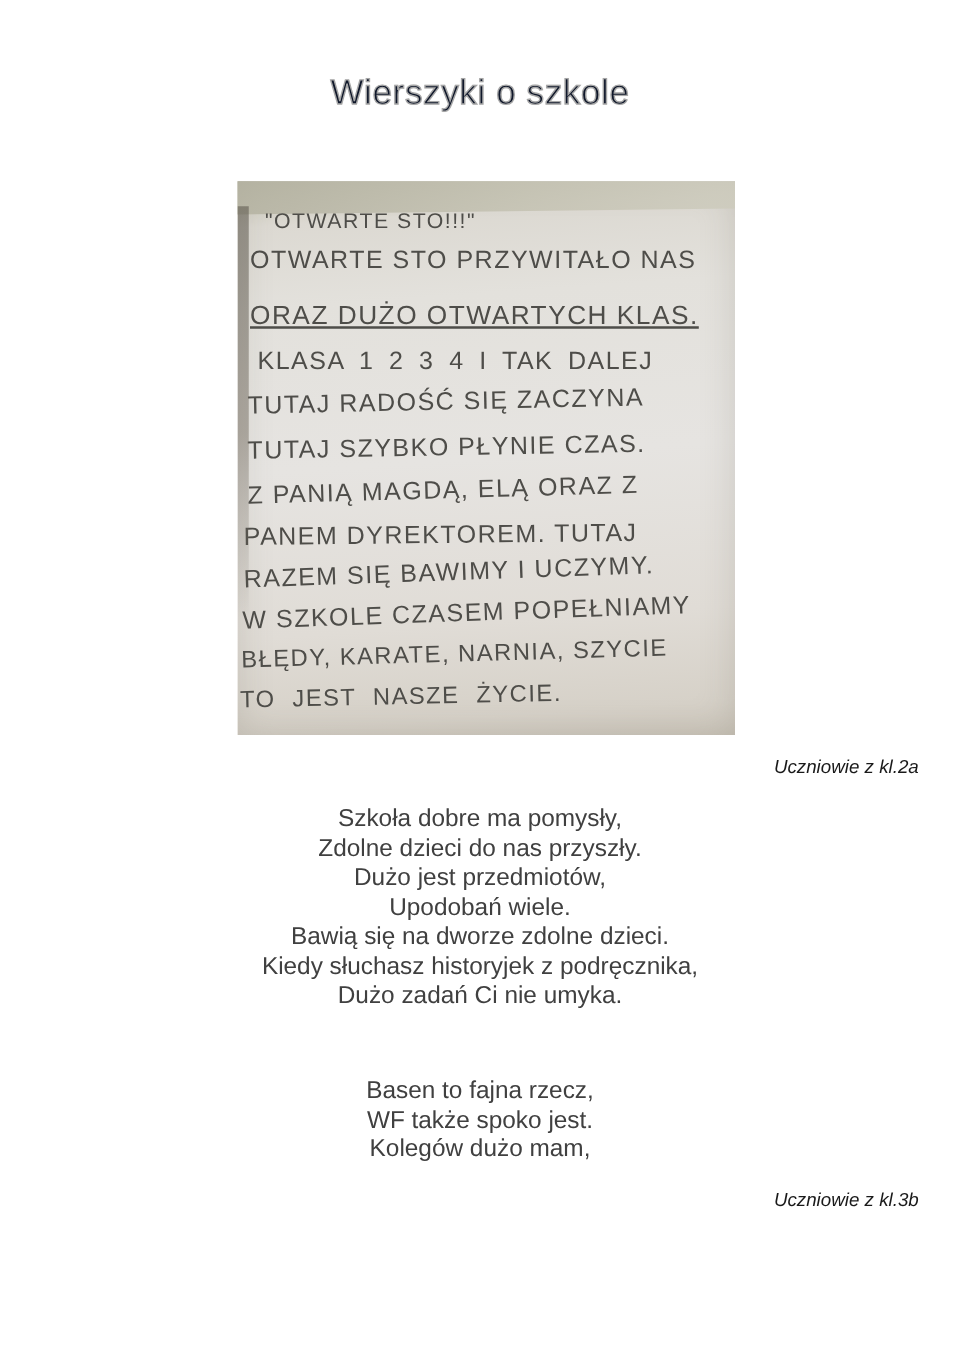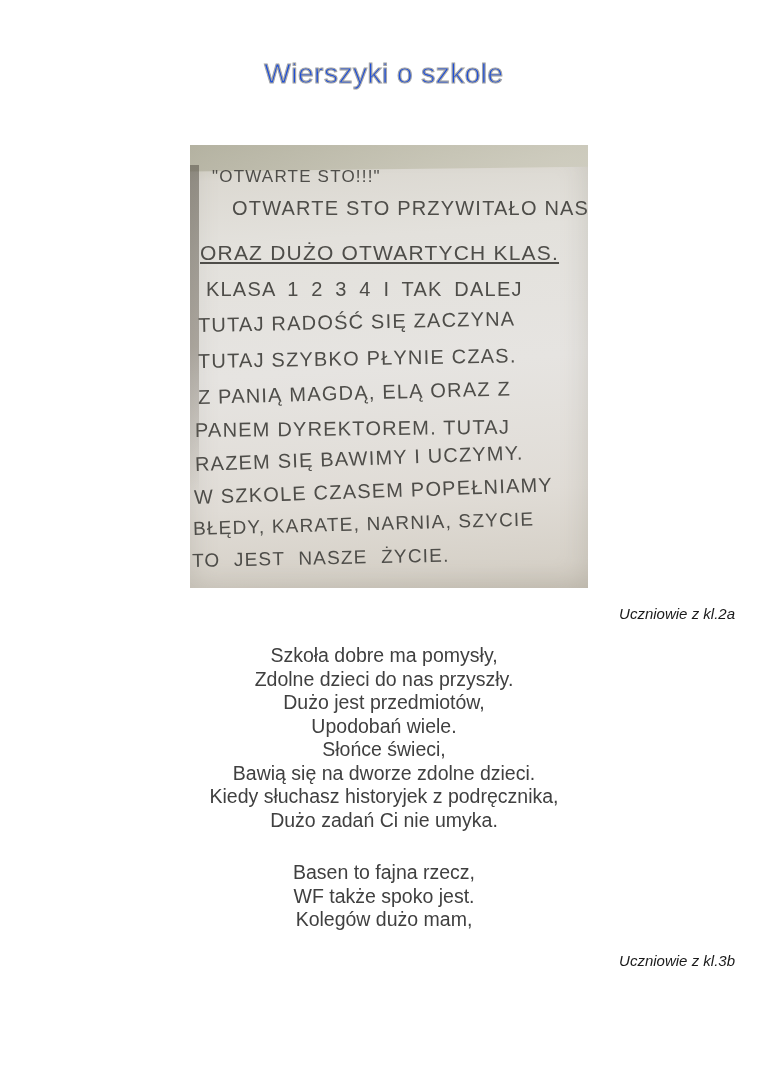--- a/index.html
+++ b/index.html
@@ -4,21 +4,21 @@
 <style>
   html,body { margin:0; padding:0; background:#ffffff; }
   .page {
     position:relative; width:768px; height:1086px; background:#ffffff;
     font-family:"Liberation Sans", sans-serif; overflow:hidden; margin:0 auto;
   }
   
   .title {
     position:absolute; top:58px; left:0; width:100%; text-align:center;
     font-size:28px; font-weight:normal; letter-spacing:0.5px;
-    color:#1d4ed8; -webkit-text-stroke:1.1px #a6a6a6; text-shadow:0 0 1px #b4b4b4;
+    color:#0f172a; -webkit-text-stroke:1.1px #a6a6a6; text-shadow:0 0 1px #b4b4b4;
   }
   
   .photo {
     position:absolute; left:190px; top:145px; width:398px; height:443px;
     overflow:hidden;
     background:linear-gradient(176deg,
       #c2c0b0 0%, #cdcbbd 3%, #dcd9d2 8%, #e3e1dc 22%,
       #e6e4e1 50%, #e0dcd6 78%, #d6d1c8 94%, #cdc7bc 100%);
     box-shadow:inset 0 0 28px rgba(110,104,92,0.22);
   }
@@ -31,21 +31,21 @@
     content:""; position:absolute; left:0; top:20px; width:9px; height:330px;
     background:linear-gradient(180deg,
       rgba(88,83,73,0.55) 0%, rgba(118,110,98,0.5) 55%, rgba(140,132,120,0) 100%);
   }
   .hw-lines { position:absolute; inset:0; }
   .hw {
     position:absolute; white-space:nowrap; color:#4e4d49;
     font-size:20px; letter-spacing:1.2px; transform-origin:left center;
   }
   .hw:nth-child(1)  { top:22px;  left:22px; font-size:17px; }
-  .hw:nth-child(2)  { top:52px;  left:10px;padding-left:32px; }
+  .hw:nth-child(2)  { top:52px;  left:10px; }
   .hw:nth-child(3)  { top:96px;  left:10px; font-size:21px;text-decoration:underline; }
   .hw:nth-child(4)  { top:133px; left:16px; word-spacing:5px; }
   .hw:nth-child(5)  { top:169px; left:8px;  transform:rotate(-1.2deg); }
   .hw:nth-child(6)  { top:205px; left:8px;  transform:rotate(-1deg); }
   .hw:nth-child(7)  { top:241px; left:8px;  transform:rotate(-1.6deg); }
   .hw:nth-child(8)  { top:274px; left:5px;  transform:rotate(-0.6deg); }
   .hw:nth-child(9)  { top:308px; left:5px;  transform:rotate(-2deg); }
   .hw:nth-child(10) { top:341px; left:4px;  transform:rotate(-2deg); }
   .hw:nth-child(11) { top:373px; left:3px;  font-size:19px; transform:rotate(-1.6deg); }
   .hw:nth-child(12) { top:405px; left:2px;  font-size:19px; word-spacing:7px; transform:rotate(-1.2deg); }
@@ -87,21 +87,20 @@
     </div>
   </div>
 
   <div class="attr attr-1">Uczniowie z kl.2a</div>
 
   <div class="poem poem-1">
     <div>Szkoła dobre ma pomysły,</div>
     <div>Zdolne dzieci do nas przyszły.</div>
     <div>Dużo jest przedmiotów,</div>
     <div>Upodobań wiele.</div>
-    <div>Słońce świeci,</div>
     <div>Bawią się na dworze zdolne dzieci.</div>
     <div>Kiedy słuchasz historyjek z podręcznika,</div>
     <div>Dużo zadań Ci nie umyka.</div>
   </div>
 
   <div class="poem poem-2">
     <div>Basen to fajna rzecz,</div>
     <div>WF także spoko jest.</div>
     <div>Kolegów dużo mam,</div>
   </div>

